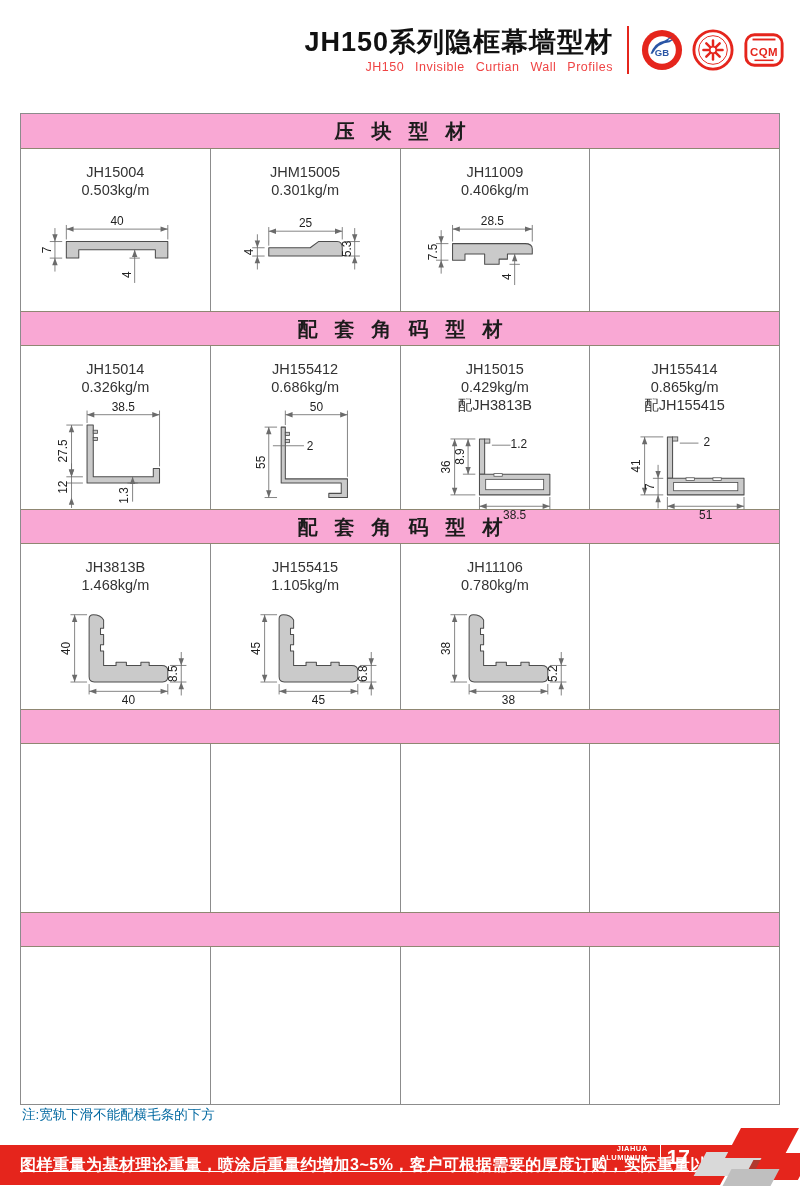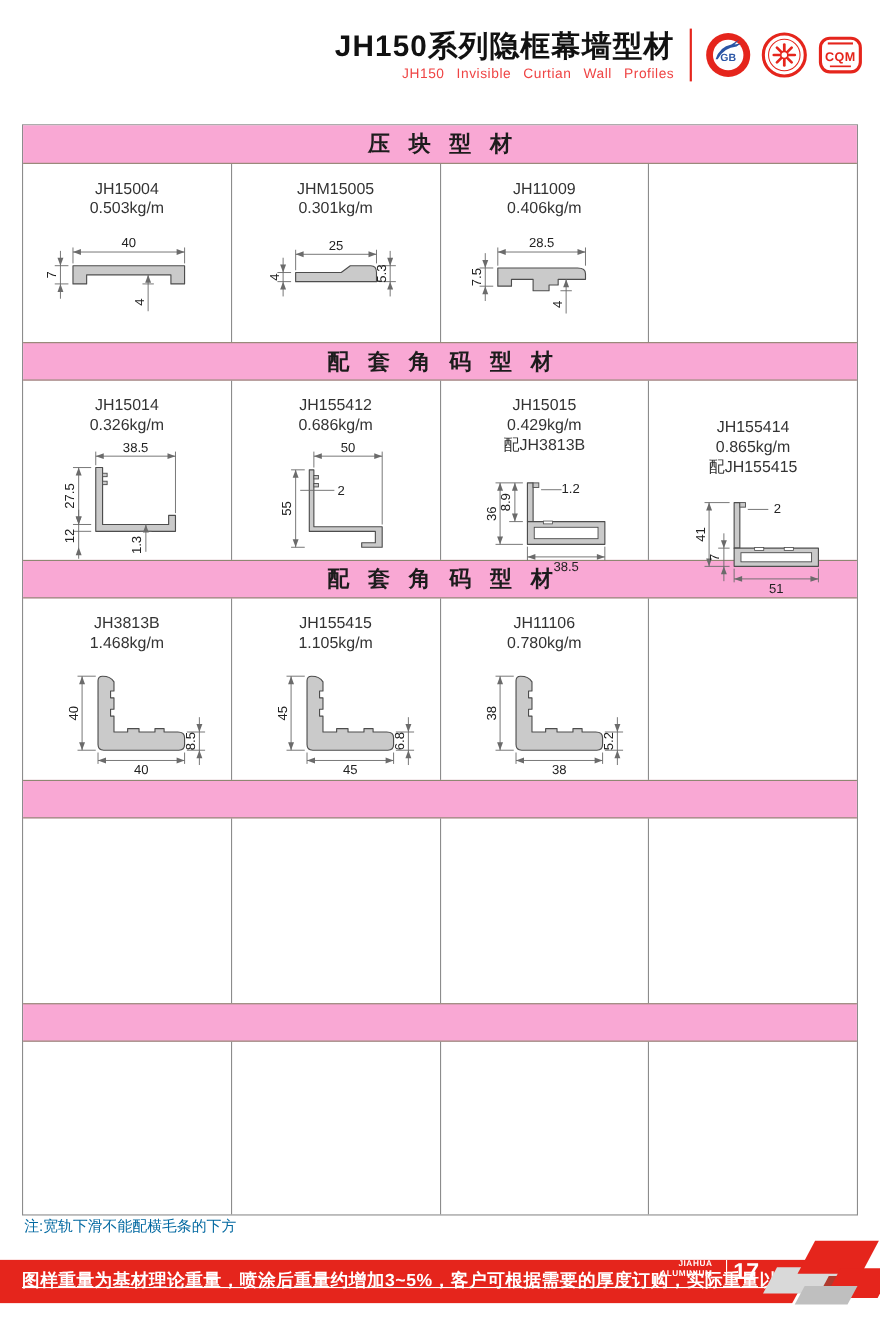--- a/index.html
+++ b/index.html
@@ -16,21 +16,21 @@
   .logos{display:flex;align-items:center;gap:9px;}
   .logo{width:42px;height:42px;}
 
   
   .profile-table{position:absolute;left:20px;top:113px;width:760px;border:1.5px solid #8c8c8c;box-sizing:border-box;}
   .band{height:35px;line-height:35px;background:#f9a8d4;border-top:1.5px solid #8f8772;border-bottom:1.5px solid #8f8772;
         text-align:center;font-size:20px;font-weight:700;color:#1c1c1c;letter-spacing:17px;text-indent:17px;box-sizing:border-box;}
   .profile-table .band:first-child{border-top:none;}
   .row{display:flex;}
   .cell{flex:1 1 0;border-right:1px solid #8c8c8c;box-sizing:border-box;display:flex;flex-direction:column;align-items:center;padding-top:14px;}
-  .cell:last-child{border-right:none;margin-top:20px;}
+  .cell:last-child{border-right:none;}
   .code,.weight,.pairnote{font-size:14.5px;color:#333;line-height:18px;text-align:center;}
   .drawing{flex:1;display:flex;align-items:center;justify-content:center;width:100%;}
   .drawing svg{display:block;}
 
   
   .note{position:absolute;left:22px;top:1106px;font-size:13.5px;color:#0369a1;}
   .footer-band{position:absolute;left:0;top:1145px;width:742px;height:40px;background:#e5251c;
                -webkit-clip-path:polygon(0 0,742px 0,720px 40px,0 40px);clip-path:polygon(0 0,742px 0,720px 40px,0 40px);}
   .disclaimer{position:absolute;left:20px;top:0;height:40px;line-height:40px;color:#fff;font-size:16px;font-weight:700;letter-spacing:.5px;white-space:nowrap;text-decoration:underline;}
   .brand{position:absolute;right:52px;top:0;height:40px;display:flex;align-items:flex-start;color:#fff;}

